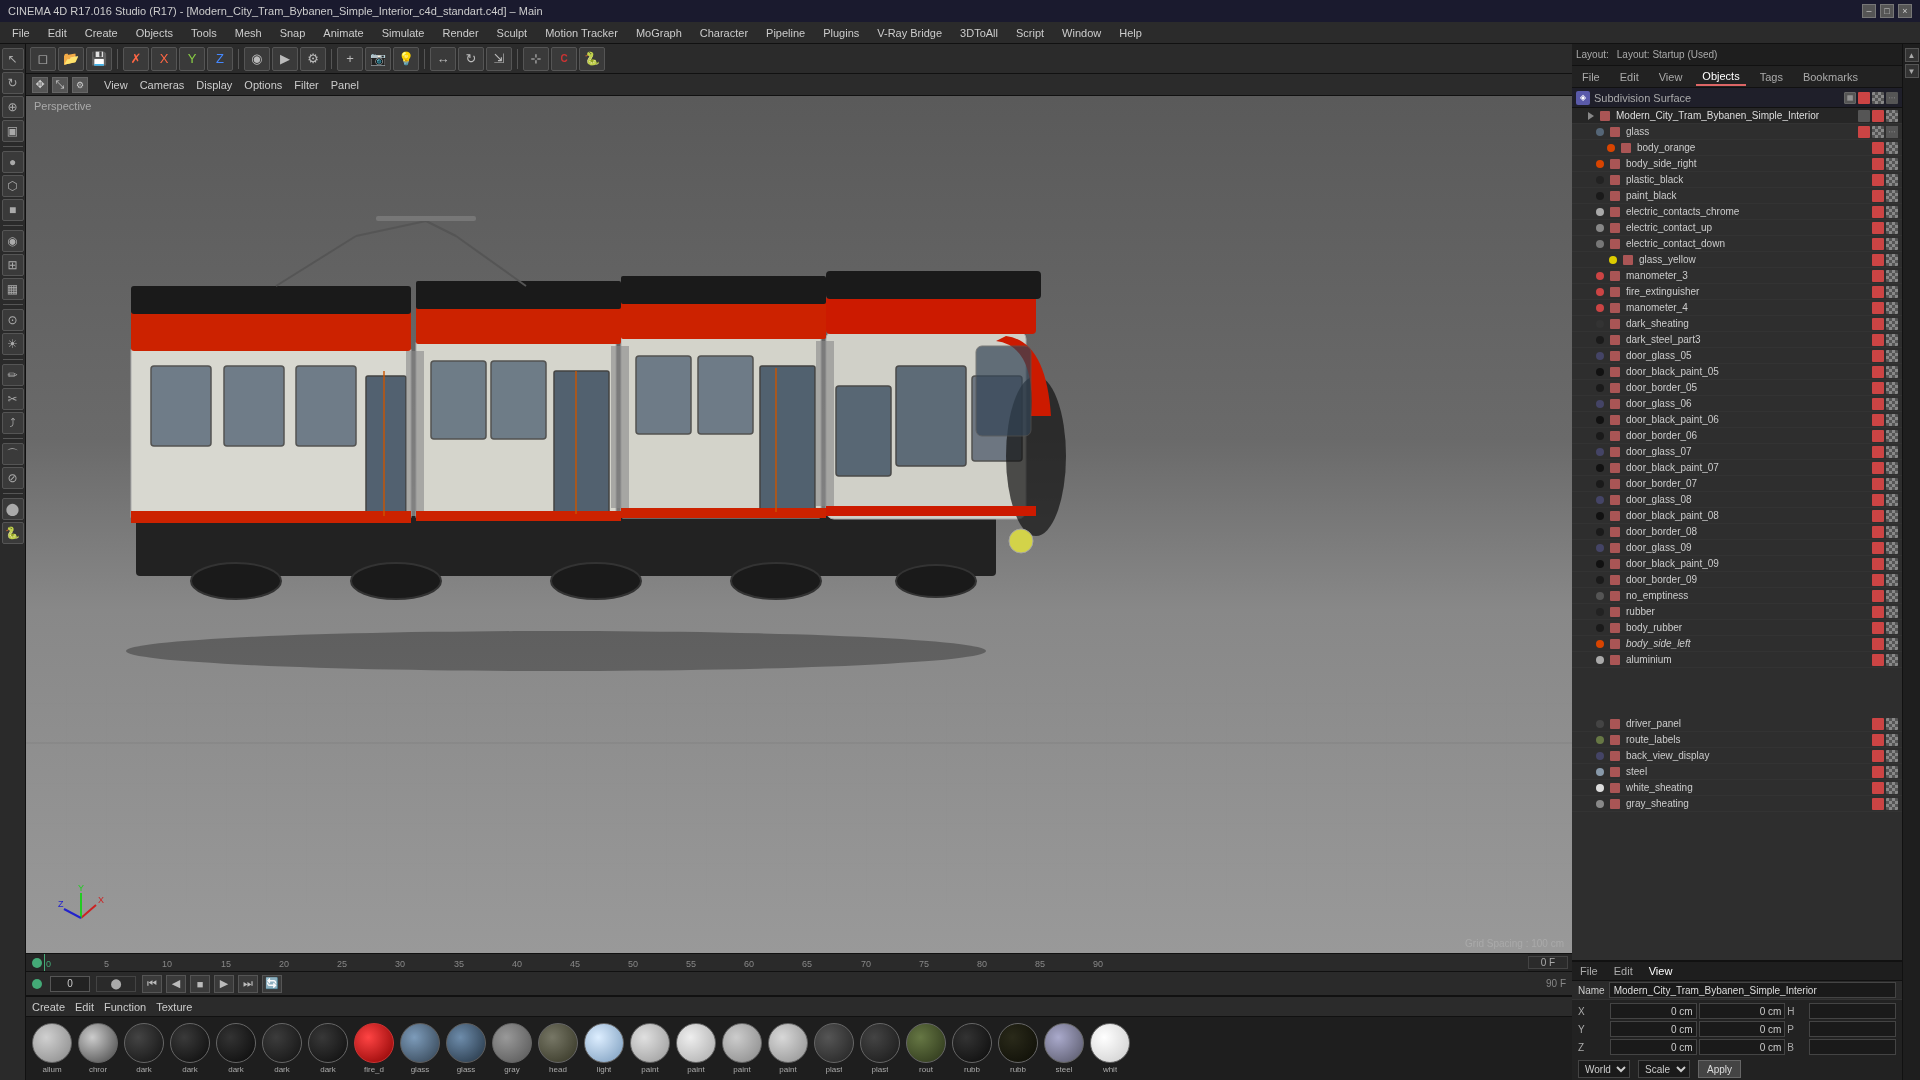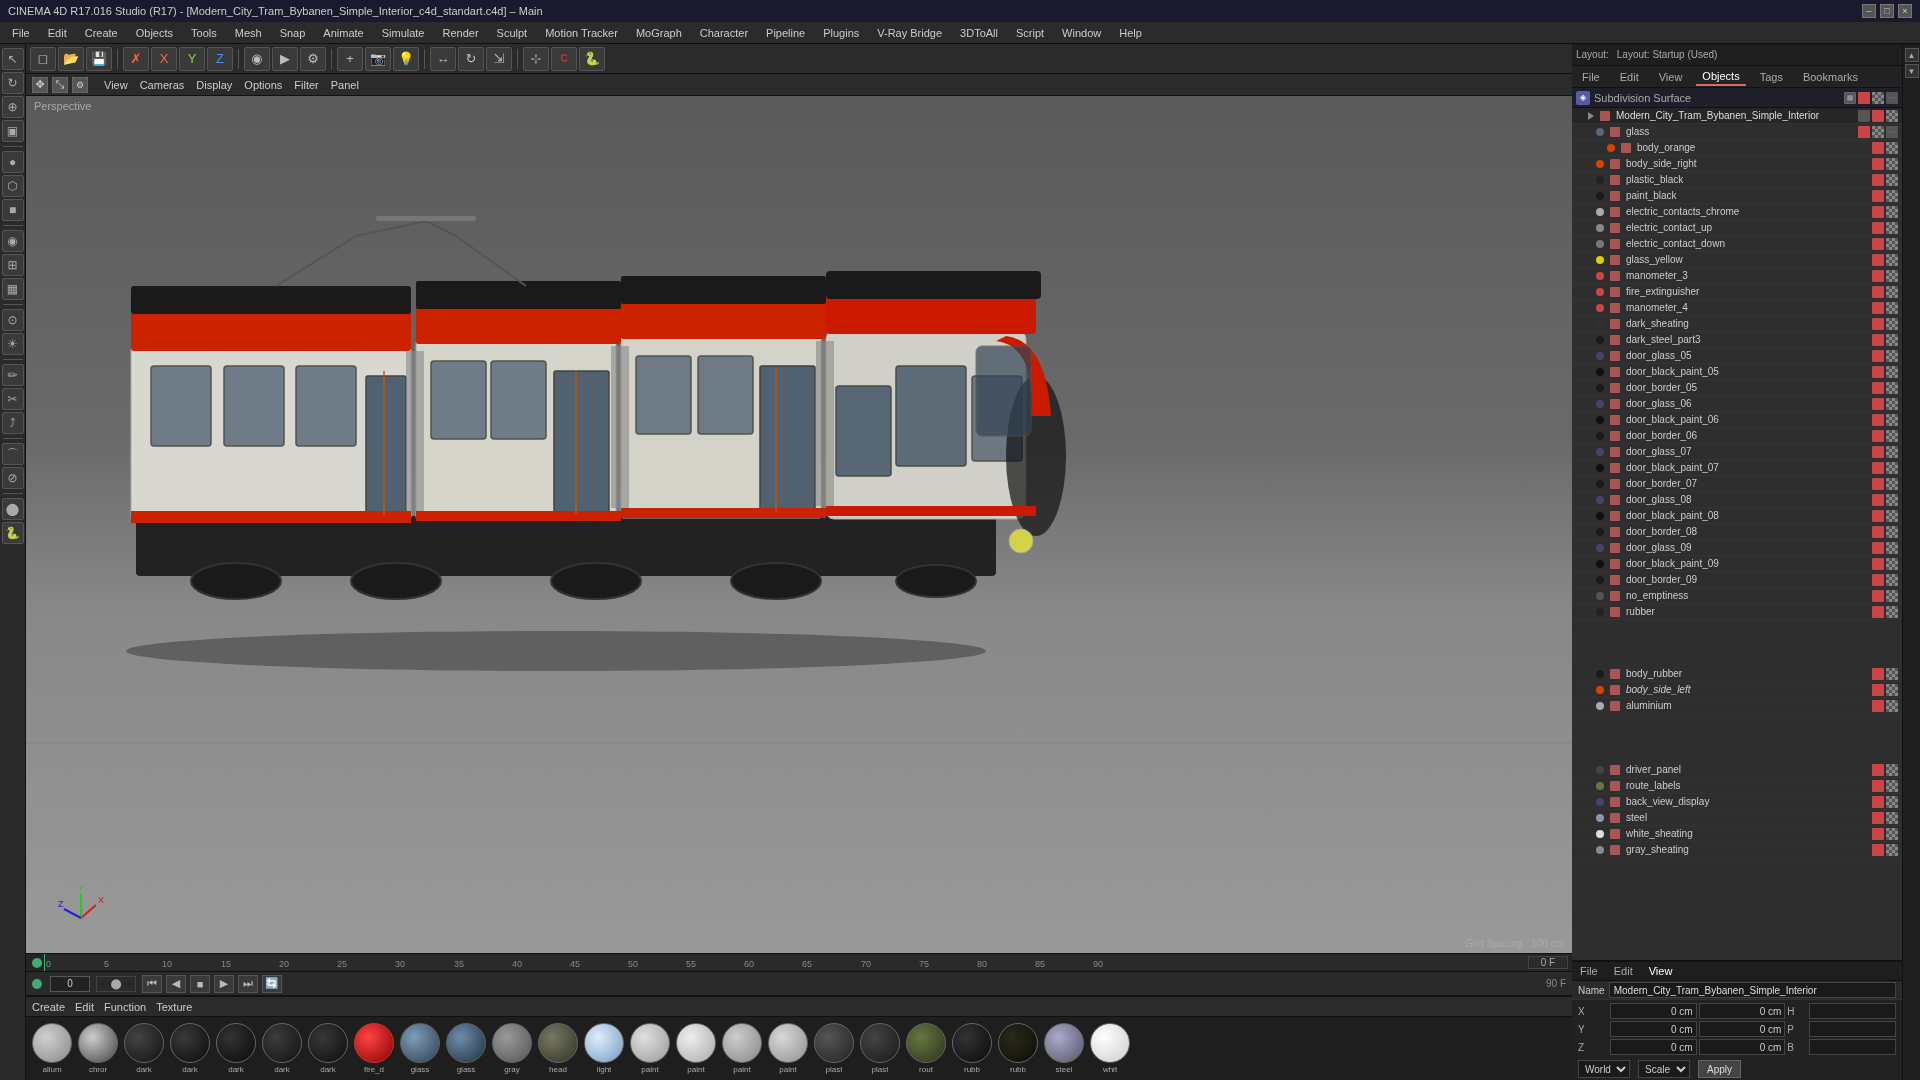--- a/index.html
+++ b/index.html
@@ -1023,21 +1023,21 @@
         </div>
       <div class="obj-item" style="padding-left:24px;">
           <div style="width:8px;height:8px;background:#777;border-radius:50%;margin-right:4px;flex-shrink:0;"></div>
           <div style="width:10px;height:10px;background:#a55;border-radius:1px;margin-right:4px;flex-shrink:0;"></div>
           <span>electric_contact_down</span>
           <div class="obj-tag-area">
             <div style="width:12px;height:12px;background:#c44;border-radius:1px;"></div>
             <div style="width:12px;height:12px;background:repeating-conic-gradient(#555 0% 25%, #888 0% 50%) 0 0/6px 6px;border-radius:1px;"></div>
           </div>
         </div>
-      <div class="obj-item" style="padding-left:24px;">
+      <div class="obj-item" style="padding-left:37px;">
           <div style="width:8px;height:8px;background:#ddcc00;border-radius:50%;margin-right:4px;flex-shrink:0;"></div>
           <div style="width:10px;height:10px;background:#a55;border-radius:1px;margin-right:4px;flex-shrink:0;"></div>
           <span>glass_yellow</span>
           <div class="obj-tag-area">
             <div style="width:12px;height:12px;background:#c44;border-radius:1px;"></div>
             <div style="width:12px;height:12px;background:repeating-conic-gradient(#555 0% 25%, #888 0% 50%) 0 0/6px 6px;border-radius:1px;"></div>
           </div>
         </div>
       <div class="obj-item" style="padding-left:24px;">
           <div style="width:8px;height:8px;background:#c44;border-radius:50%;margin-right:4px;flex-shrink:0;"></div>
@@ -1230,21 +1230,21 @@
         </div>
       <div class="obj-item" style="padding-left:24px;">
           <div style="width:8px;height:8px;background:#222;border-radius:50%;margin-right:4px;flex-shrink:0;"></div>
           <div style="width:10px;height:10px;background:#a55;border-radius:1px;margin-right:4px;flex-shrink:0;"></div>
           <span>rubber</span>
           <div class="obj-tag-area">
             <div style="width:12px;height:12px;background:#c44;border-radius:1px;"></div>
             <div style="width:12px;height:12px;background:repeating-conic-gradient(#555 0% 25%, #888 0% 50%) 0 0/6px 6px;border-radius:1px;"></div>
           </div>
         </div>
-      <div class="obj-item" style="padding-left:24px;margin-top:46px;">
+      <div class="obj-item" style="padding-left:24px;">
           <div style="width:8px;height:8px;background:#1a1a1a;border-radius:50%;margin-right:4px;flex-shrink:0;"></div>
           <div style="width:10px;height:10px;background:#a55;border-radius:1px;margin-right:4px;flex-shrink:0;"></div>
           <span>body_rubber</span>
           <div class="obj-tag-area">
             <div style="width:12px;height:12px;background:#c44;border-radius:1px;"></div>
             <div style="width:12px;height:12px;background:repeating-conic-gradient(#555 0% 25%, #888 0% 50%) 0 0/6px 6px;border-radius:1px;"></div>
           </div>
         </div>
       <div class="obj-item" style="padding-left:24px;font-style:italic;">
           <div style="width:8px;height:8px;background:#d84400;border-radius:50%;margin-right:4px;flex-shrink:0;"></div>

